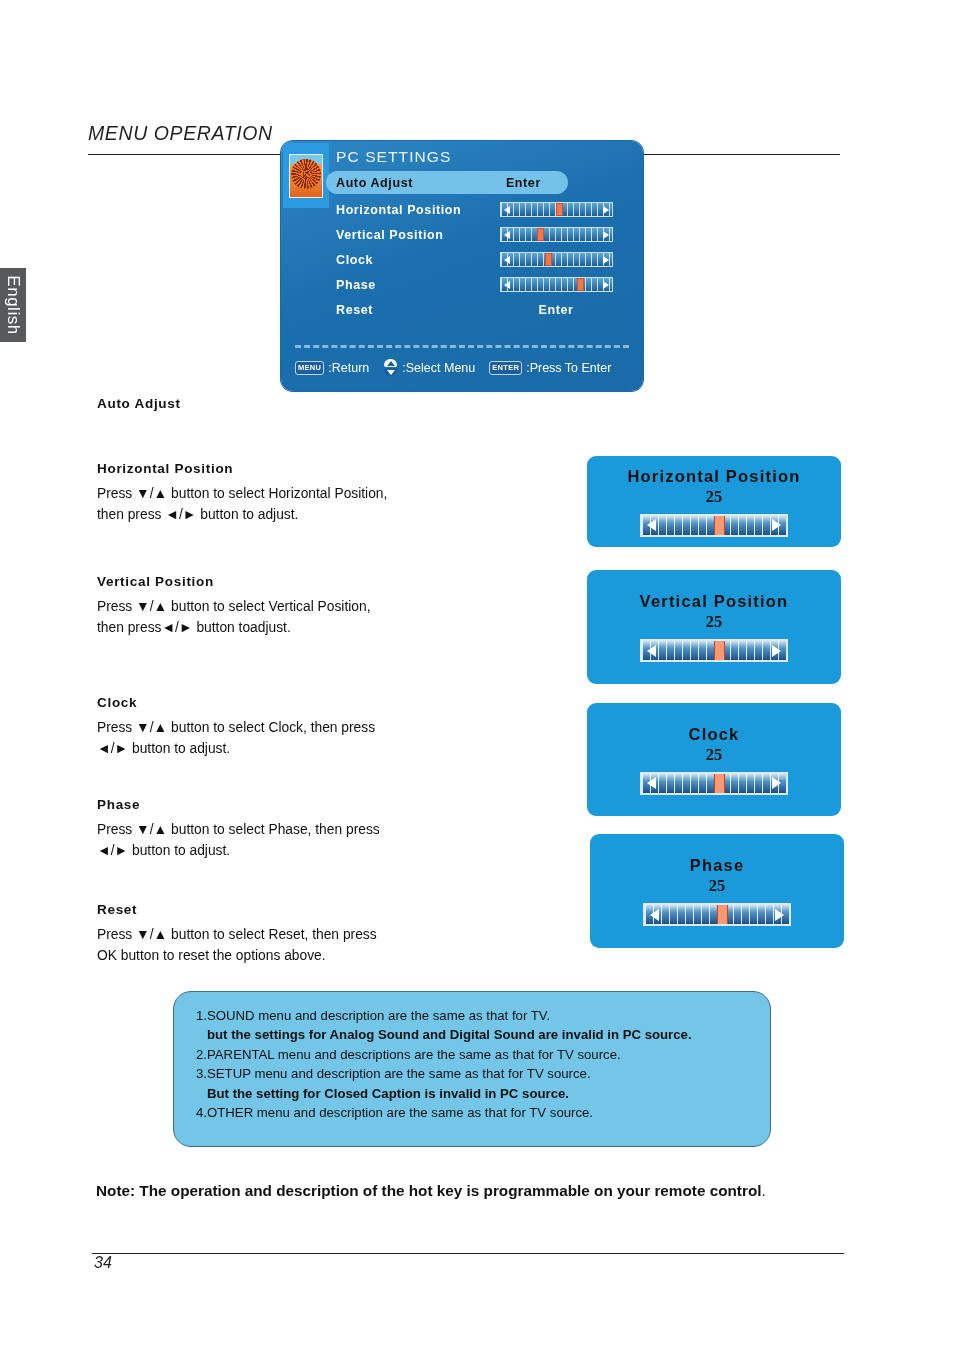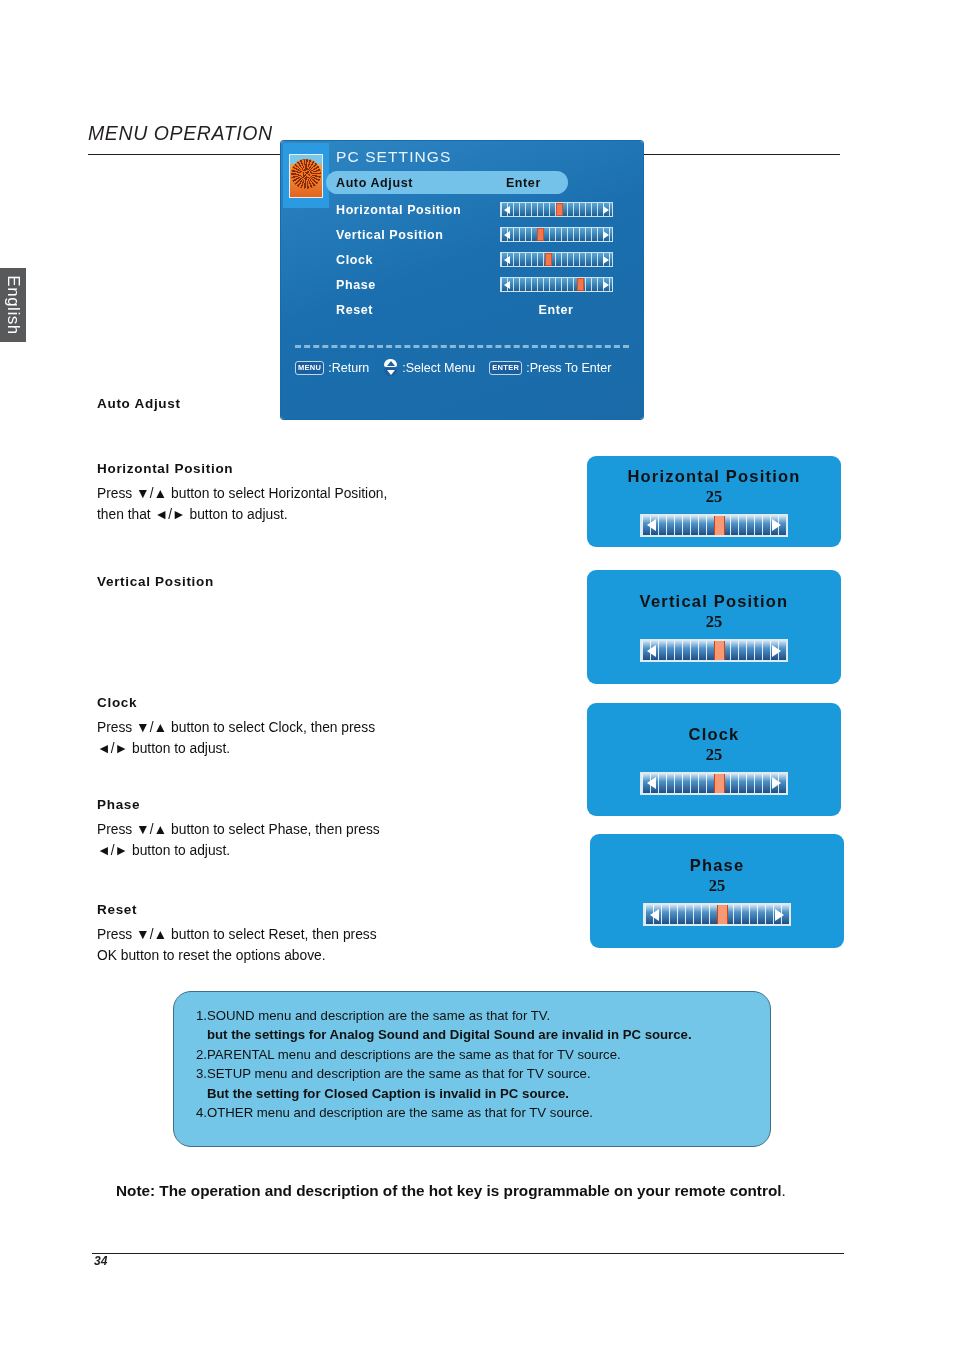--- a/index.html
+++ b/index.html
@@ -55,23 +55,23 @@
     margin-top: 9px;
     border-bottom: 1.4px solid #231f20;
   }
 
   
   .osd-panel {
     position: absolute;
     left: 281px;
     top: 141px;
     width: 362px;
-    height: 278px;
+    height: 250px;
     background: linear-gradient(160deg, #2f87c4 0%, #1b6fae 45%, #1a6aa8 100%);
-    border-radius: 3px;
+    border-radius: 12px;
     box-shadow: 0 0 0 1px #1a6aa8;
     overflow: hidden;
   }
   .osd-thumb {
     position: absolute;
     left: 2px;
     top: 2px;
     width: 46px;
     height: 65px;
     background: #2b9ae0;
@@ -340,21 +340,21 @@
   .notes .nline {
     font-size: 13.2px;
     line-height: 19.4px;
     color: #111111;
   }
   .notes .nline.ind { padding-left: 11px; font-weight: bold; }
 
   
   .bottom-note {
     position: absolute;
-    left: 116px;
+    left: 96px;
     top: 1172px;
     width: 752px;
     font-size: 15.3px;
     font-weight: bold;
     line-height: 37px;
     color: #111111;
   }
   .bottom-note .nb { font-weight: bold; }
   .bottom-note .nlight { font-weight: normal; }
 
@@ -362,24 +362,23 @@
     position: absolute;
     left: 92px;
     top: 1253px;
     width: 752px;
     border-bottom: 1.4px solid #231f20;
   }
   .page-num {
     position: absolute;
     left: 94px;
     top: 1254px;
-    font-size: 12px;
+    font-size: 16px;
     font-style: italic;
     color: #231f20;
-    font-weight: bold;
   }
 </style>
 </head>
 <body>
 
 <div class="lang-tab">
   <span>English</span>
 </div>
 
 <div class="page-header">
@@ -467,25 +466,29 @@
   </div>
 </div>
 
 <div class="desc-block" id="sec-0" style="top:396px; width:700px;">
     <div class="desc-h">Auto Adjust</div>
   </div>
 <div class="desc-block" id="sec-1" style="top:461px; width:470px;">
     <div class="desc-h">Horizontal Position</div>
     <div class="desc-p">
       <div>Press ▼/▲ button to select Horizontal Position,</div>
-      <div>then that ◄/► button to adjust.</div>
+      <div>then press ◄/► button to adjust.</div>
     </div>
   </div>
 <div class="desc-block" id="sec-2" style="top:574px; width:470px;">
     <div class="desc-h">Vertical Position</div>
+    <div class="desc-p">
+      <div>Press ▼/▲ button to select Vertical Position,</div>
+      <div>then press◄/► button toadjust.</div>
+    </div>
   </div>
 <div class="desc-block" id="sec-3" style="top:695px; width:470px;">
     <div class="desc-h">Clock</div>
     <div class="desc-p">
       <div>Press ▼/▲ button to select Clock, then press</div>
       <div>◄/► button to adjust.</div>
     </div>
   </div>
 <div class="desc-block" id="sec-4" style="top:797px; width:470px;">
     <div class="desc-h">Phase</div>

